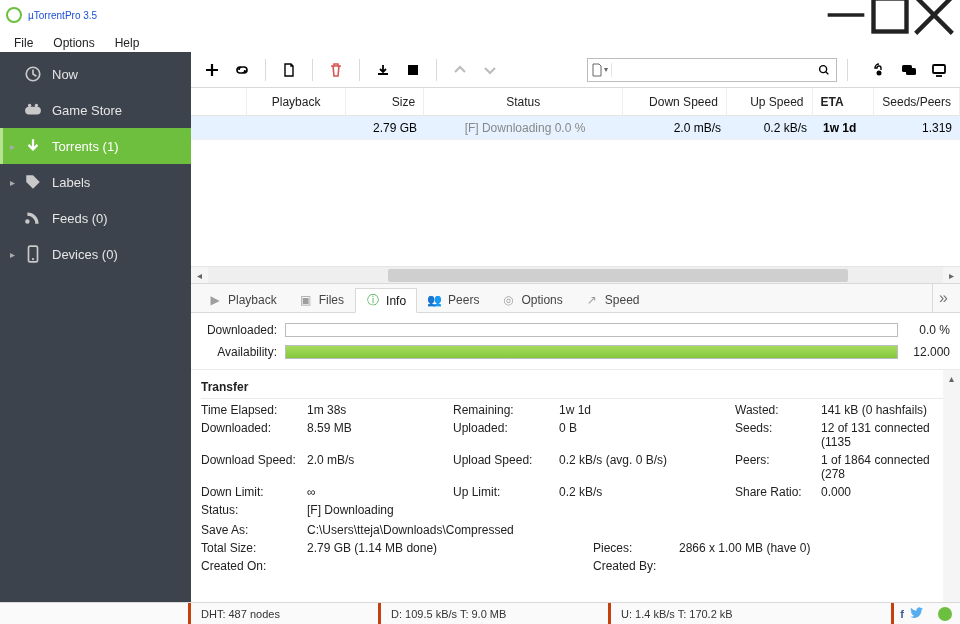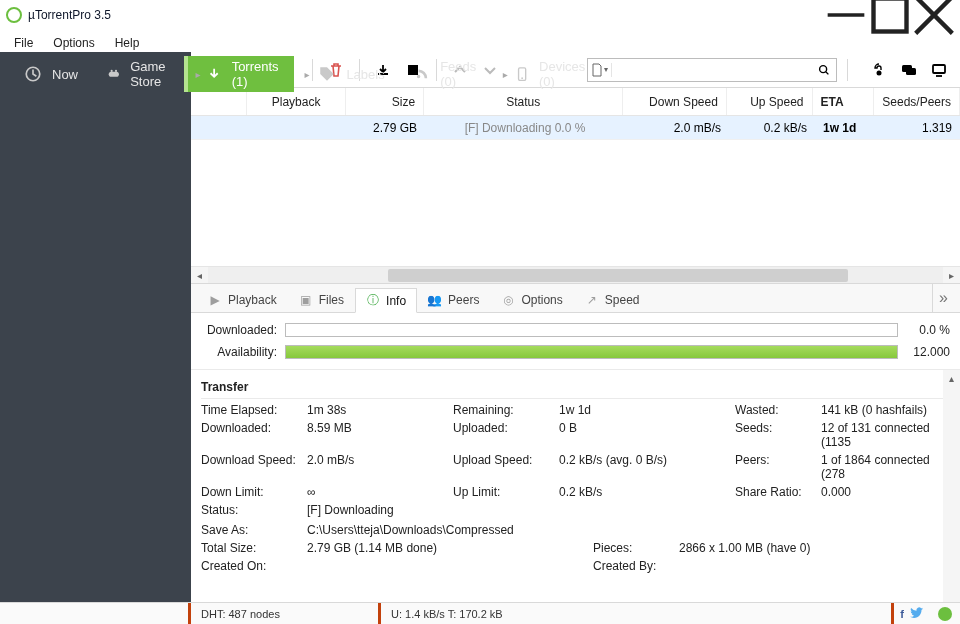--- a/index.html
+++ b/index.html
@@ -1,25 +1,25 @@
 <!DOCTYPE html>
 <html><head>
 <meta charset="utf-8">
 <style>
 * { margin: 0; padding: 0; box-sizing: border-box; font-family: "Segoe UI", Tahoma, sans-serif; }
 html, body { width: 960px; height: 624px; overflow: hidden; background: #fff; }
 .titlebar { height: 30px; display: flex; align-items: center; padding: 0 4px; }
 .titlebar .logo { width: 16px; height: 16px; border-radius: 50%; border: 2px solid #6cbf3f; margin: 0 6px 0 2px; display: inline-block; }
-.titlebar .title { font-size: 12px; color: #0f172a; flex: 0 0 auto; }
+.titlebar .title { font-size: 10px; color: #1d4ed8; flex: 0 0 auto; }
 .titlebar .spacer { flex: 1; }
 .winbtn { width: 44px; height: 30px; display: flex; align-items: center; justify-content: center; font-size: 14px; color: #222; cursor: pointer; }
 .menubar { height: 22px; display: flex; align-items: flex-end; padding: 0 4px; border-bottom: 0; }
 .menubar .menu-item { font-size: 12px; color: #222; padding: 2px 10px; cursor: pointer; }
 .body { display: flex; height: 550px; }
-.sidebar { width: 191px; background: #3c434c; color: #e6e6e6; display: flex; flex-direction: row; padding-top: 4px; }
+.sidebar { width: 191px; background: #3c434c; color: #e6e6e6; display: flex; flex-direction: column; padding-top: 4px; }
 .sidebar .item { display: flex; align-items: center; height: 36px; padding: 0 10px; font-size: 13px; cursor: pointer; position: relative; }
 .sidebar .item.active { background: #6fbf3f; color: #fff; }
 .sidebar .item.active::before { content: ""; position: absolute; left: -1px; top: 0; bottom: 0; width: 4px; background: #b4e48f; }
 .sidebar .icon { width: 18px; height: 18px; margin-right: 10px; display: inline-flex; align-items: center; justify-content: center; }
 .sb-expand { width: 10px; margin-right: 4px; font-size: 10px; color: #aaa; }
 .main { flex: 1; display: flex; flex-direction: column; background: #fff; min-width: 0; }
 .toolbar { height: 36px; border-bottom: 1px solid #d9d9d9; display: flex; align-items: center; padding: 0 8px; gap: 4px; }
 .toolbar .sep { width: 1px; height: 22px; background: #d9d9d9; margin: 0 6px; }
 .tbtn { width: 26px; height: 26px; display: flex; align-items: center; justify-content: center; color: #222; cursor: pointer; border-radius: 3px; }
 .tbtn svg { width: 16px; height: 16px; }
@@ -381,20 +381,21 @@
       <div class="vscroll">
         <div class="up">▴</div>
       </div>
     </div>
   </div>
 </div>
 
 <div class="statusbar">
   <div class="cell" style="width:191px"></div>
   <div class="cell" style="width:190px">DHT: 487 nodes</div>
+  <div class="cell" style="width:230px">D: 109.5 kB/s T: 9.0 MB</div>
   <div class="cell flex">U: 1.4 kB/s T: 170.2 kB</div>
   <div class="social">
     <span class="fb">f</span>
     <span class="tw">
       <svg width="14" height="14" viewBox="0 0 16 16">
           <path d="M15 3.5a6 6 0 0 1-1.7.5A3 3 0 0 0 14.6 2a6 6 0 0 1-1.9.7A3 3 0 0 0 7.5 5.4 8.5 8.5 0 0 1 1.3 2.3a3 3 0 0 0 .9 4A3 3 0 0 1 .8 5.9v.04a3 3 0 0 0 2.4 2.94 3 3 0 0 1-1.35.05 3 3 0 0 0 2.8 2.08A6 6 0 0 1 0 12.3 8.5 8.5 0 0 0 4.6 13.6c5.5 0 8.5-4.56 8.5-8.5v-.39A6 6 0 0 0 15 3.5z" fill="#55acee"></path>
         </svg>
     </span>
   </div>
   <div class="cell" style="border:none;padding:0 8px">

